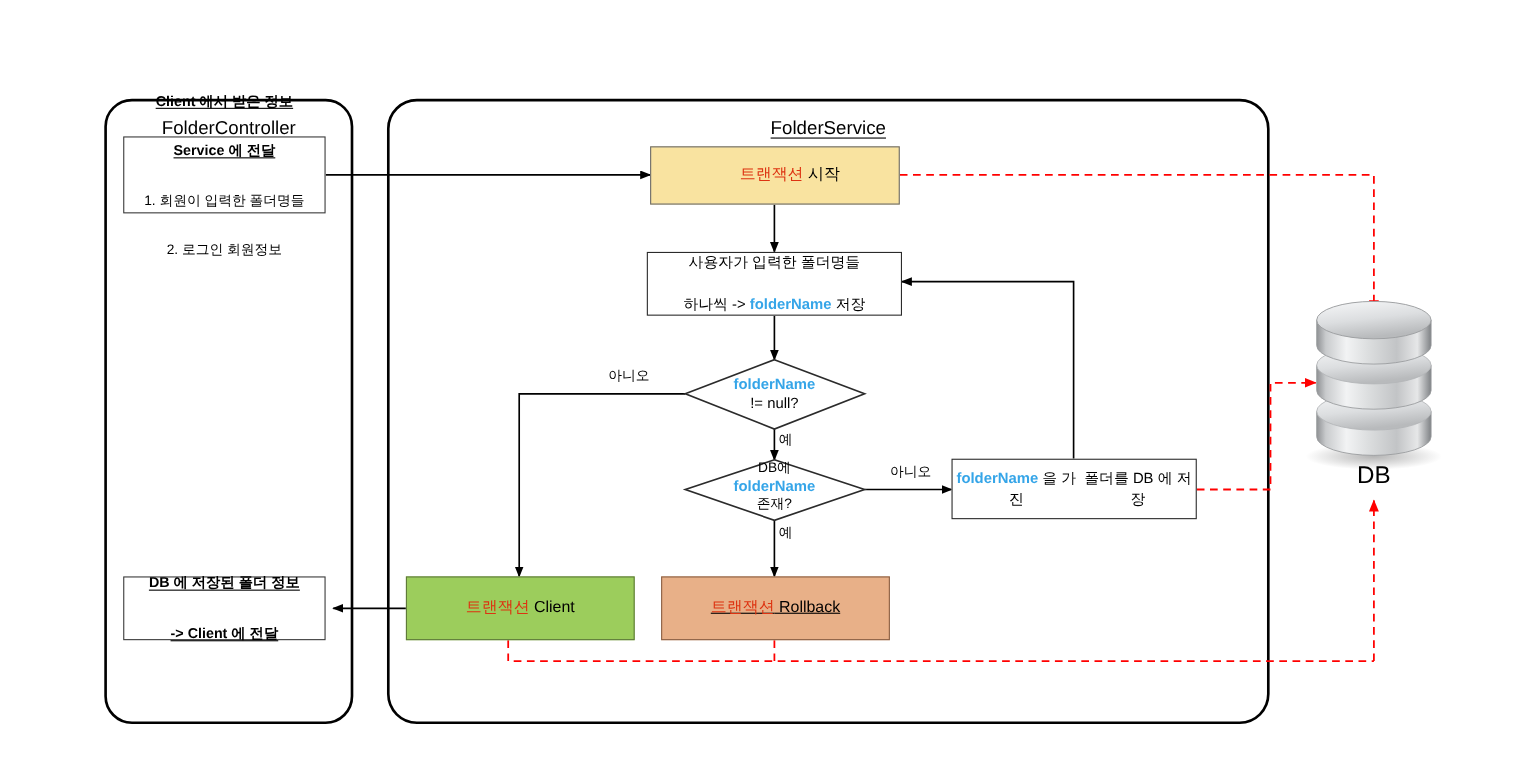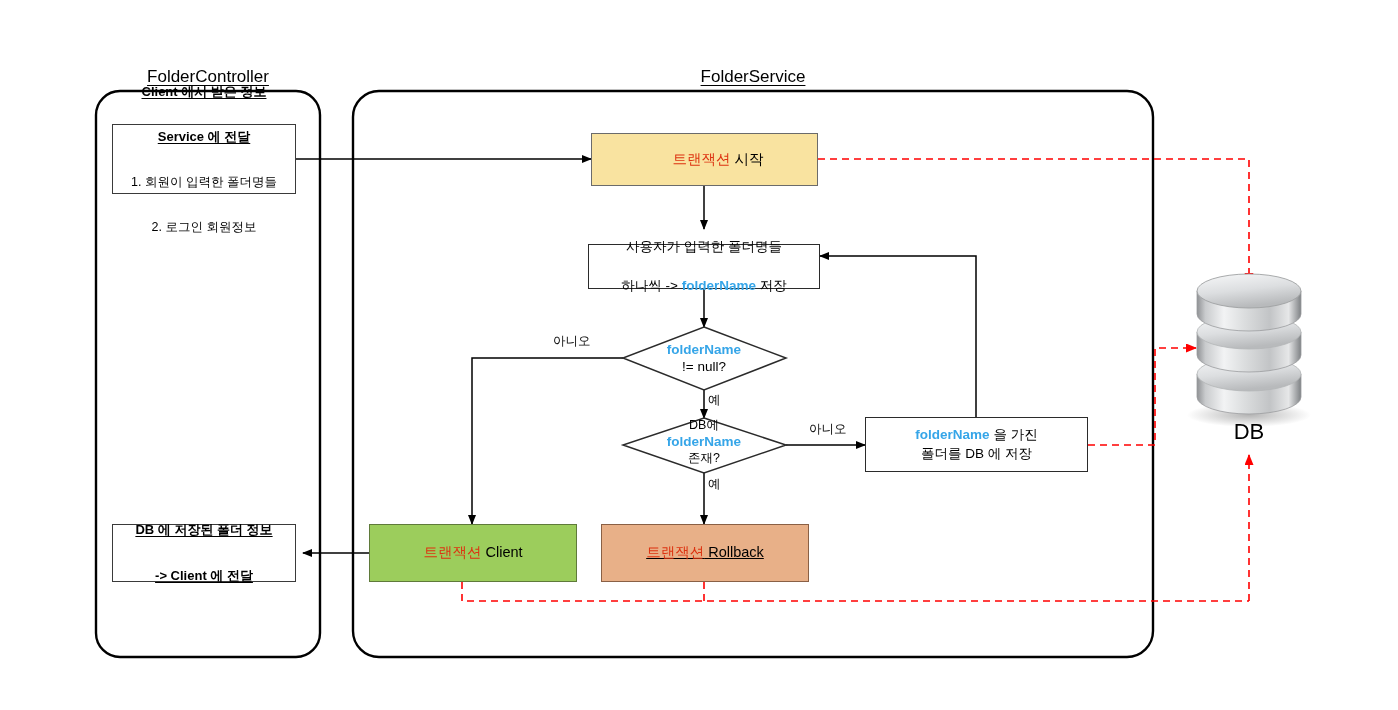--- a/index.html
+++ b/index.html
@@ -1,21 +1,21 @@
 <!DOCTYPE html>
 <html><head>
 <meta charset="utf-8">
 <style>
   html,body{margin:0;padding:0;background:#ffffff;}
   body{font-family:"Liberation Sans","DejaVu Sans",sans-serif;}
   #canvas{position:relative;width:1398px;height:710px;background:#fff;overflow:hidden;}
   .svg-layer{position:absolute;left:0;top:0;width:1398px;height:710px;}
 
   .lane-title{position:absolute;font-size:17px;color:#000;text-decoration:underline;
-    text-underline-offset:3px;white-space:nowrap;text-align:center;}
+    text-underline-offset:3px;white-space:nowrap;text-align:center;margin-top:40px;}
 
   .node{position:absolute;box-sizing:border-box;display:flex;align-items:center;
     justify-content:center;text-align:center;line-height:1.35;color:#000;}
 
   .plain-box{border:1.5px solid #2b2b2b;background:#fff;font-size:13.5px;}
   .ctrl-box{border:1.5px solid #3a3a3a;background:#fff;font-size:12.5px;gap:28px;}
   .ctrl-box .hd{font-weight:bold;text-decoration:underline;text-underline-offset:2px;
     font-size:13px;display:block;}
   .ctrl-box .ln{display:block;font-size:12.5px;}
 
@@ -126,26 +126,26 @@
 
   <div class="node ctrl-box" style="left:112px;top:524px;width:184px;height:58px;flex-direction:column;">
     <span class="hd">DB 에 저장된 폴더 정보</span>
     <span class="hd">-&gt; Client 에 전달</span>
   </div>
 
   <div class="node yellow-box" style="left:591px;top:133px;width:227px;height:53px;padding-left:27px;">
     <span><span class="kw">트랜잭션</span><span class="blk"> 시작</span></span>
   </div>
 
-  <div class="node plain-box" style="left:588px;top:244px;width:232px;height:45px;flex-direction:column;gap:20px;">
+  <div class="node plain-box" style="left:588px;top:229px;width:232px;height:58px;flex-direction:column;gap:20px;">
     <span>사용자가 입력한 폴더명들</span>
     <span><span>하나씩 -&gt; </span><span class="fname">folderName</span><span> 저장</span></span>
   </div>
 
-  <div class="node plain-box" style="left:865px;top:417px;width:223px;height:55px;flex-direction:column;">
+  <div class="node plain-box" style="left:865px;top:417px;width:223px;height:55px;flex-direction:row;">
     <span><span class="fname">folderName</span><span> 을 가진</span></span>
     <span>폴더를 DB 에 저장</span>
   </div>
 
   <div class="node green-box" style="left:369px;top:524px;width:208px;height:58px;">
     <span><span class="kw">트랜잭션</span><span class="blk"> Client</span></span>
   </div>
 
   <div class="node orange-box" style="left:601px;top:524px;width:208px;height:58px;">
     <span><span class="kw">트랜잭션</span><span class="blk"> Rollback</span></span>

